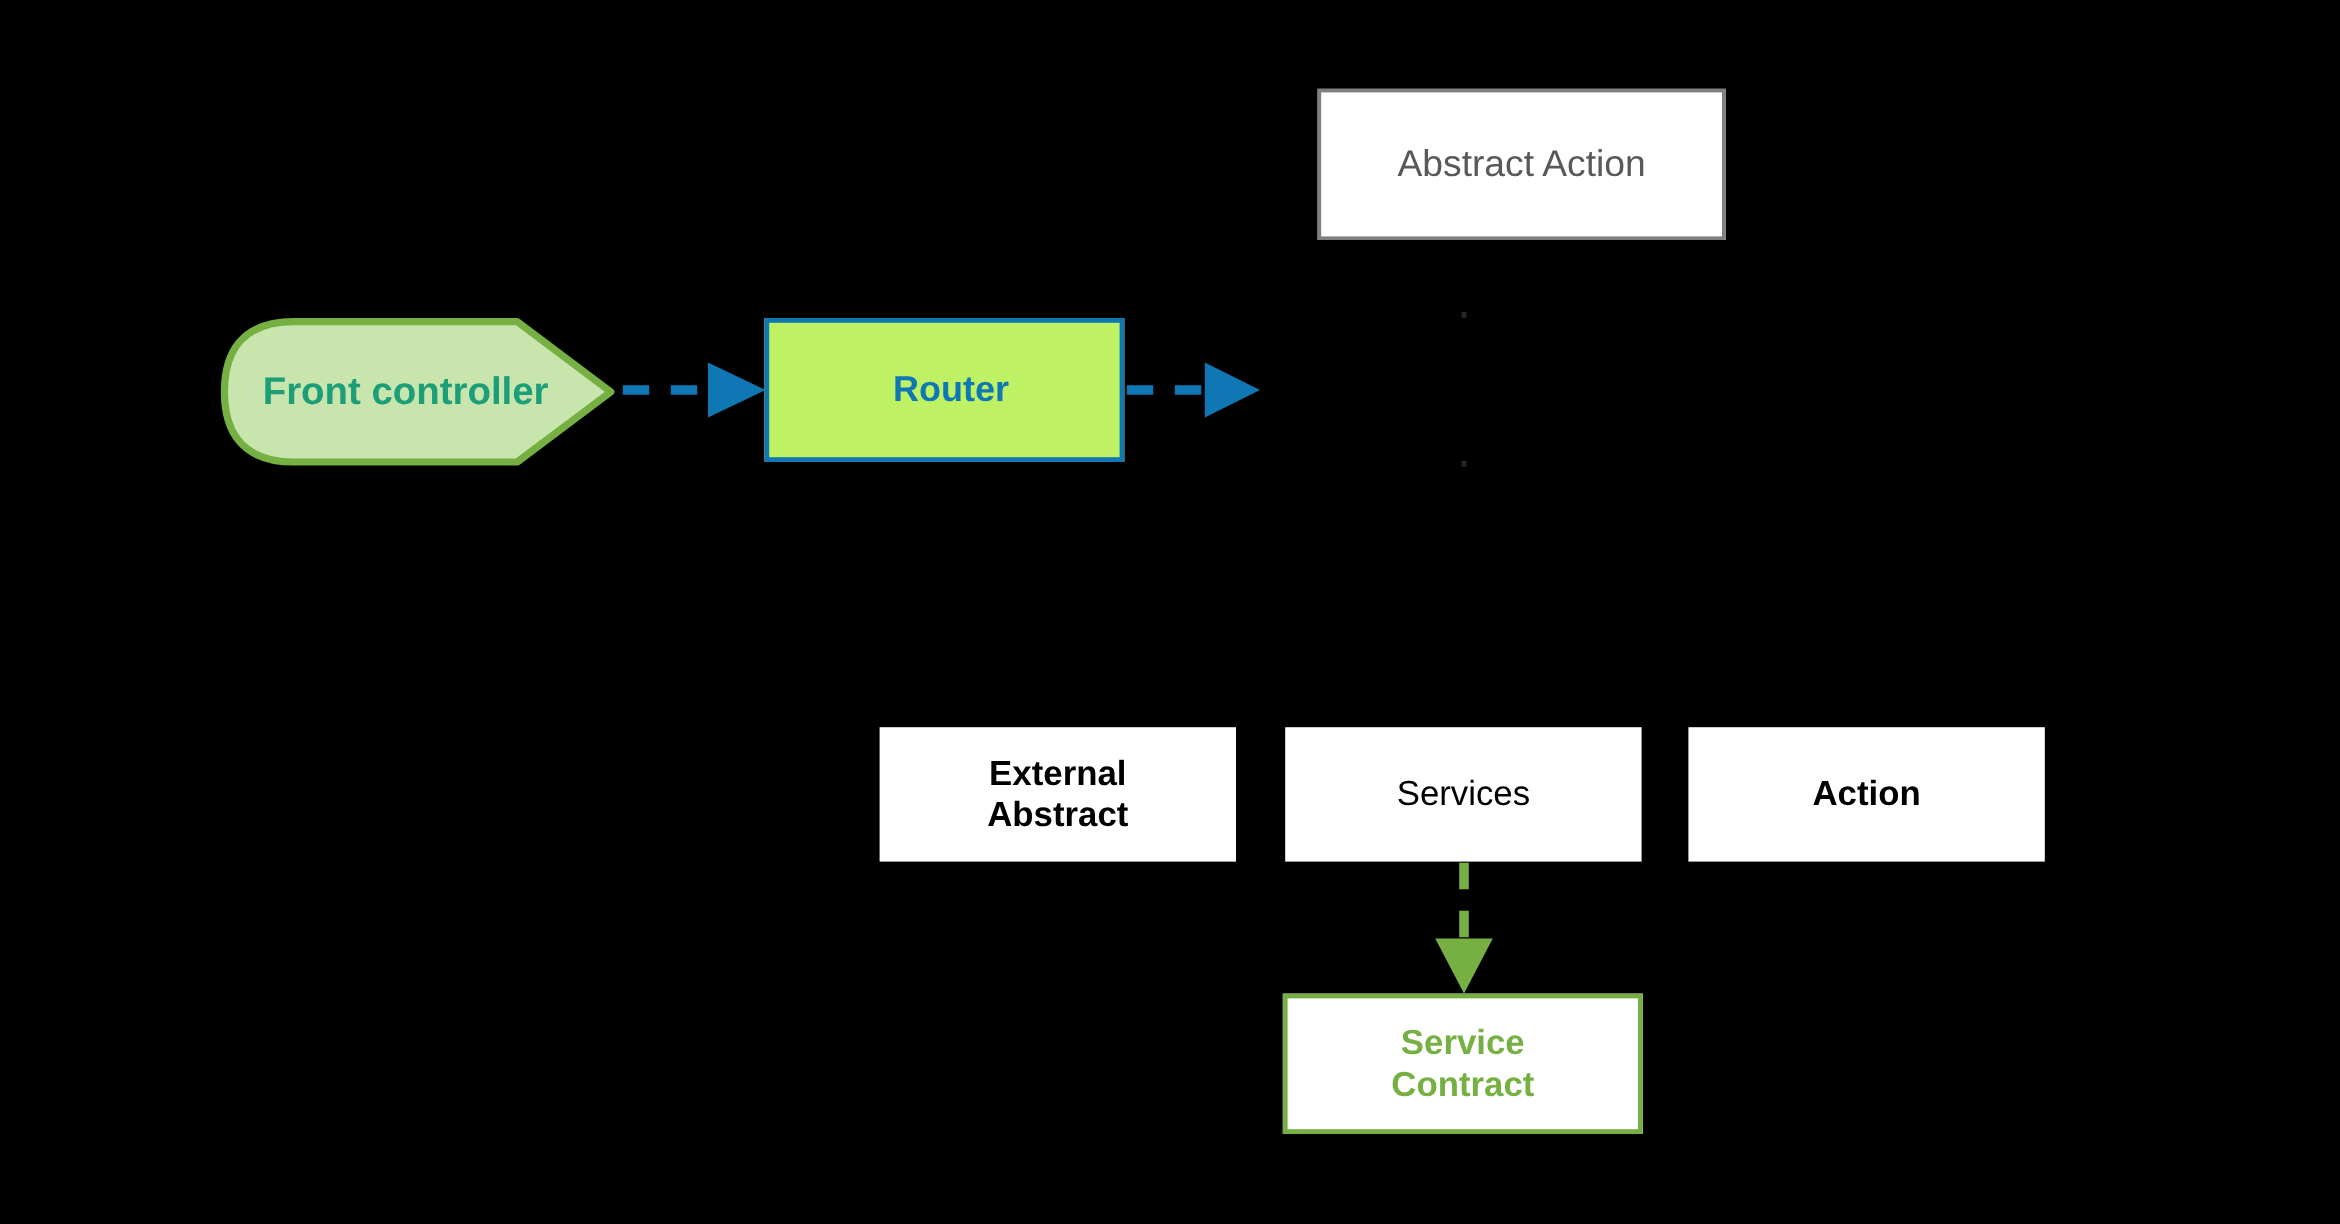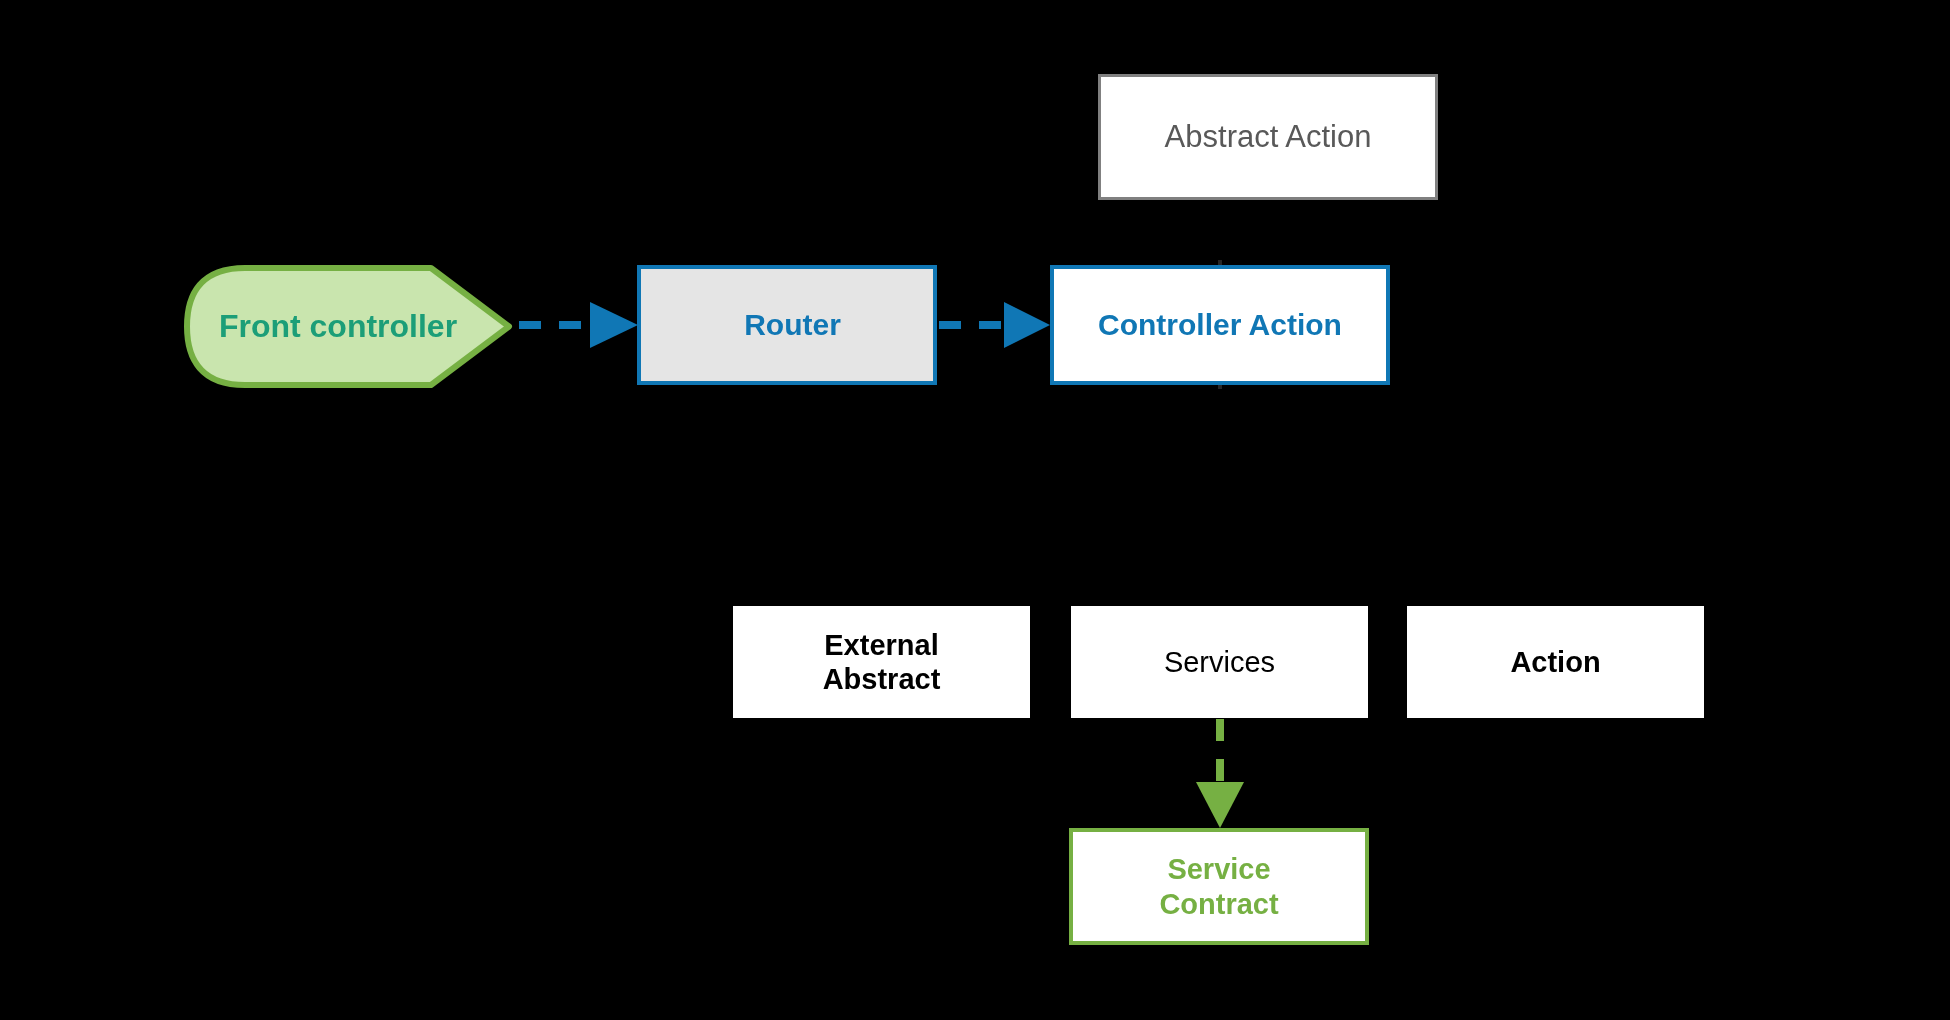--- a/index.html
+++ b/index.html
@@ -69,21 +69,21 @@
     z-index: 2;
     transform: translateX(-10px);
   }
 
   
   #router {
     left: 637px;
     top: 265px;
     width: 300px;
     height: 120px;
-    background: #e5e5e5;
+    background: #bef264;
     border: 4px solid #1077B5;
     color: #1077B5;
     font-size: 30px;
     font-weight: bold;
     padding-left: 11px;
   }
 
   
   #controller-action {
     left: 1050px;
@@ -206,23 +206,20 @@
                C 4 30, 18 4, 62 4
                Z" fill="#C9E5AE" stroke="#76B043" stroke-width="6" stroke-linejoin="round"></path>
     </svg>
     <span class="label">Front controller</span>
   </div>
 
   <div class="node" id="router">
     <span class="label">Router</span>
   </div>
 
-  <div class="node" id="controller-action">
-    <span class="label">Controller Action</span>
-  </div>
 
   <div class="node" id="external-libraries">
     <span class="label">External
 Abstract</span>
   </div>
 
   <div class="node" id="services">
     <span class="label">Services</span>
   </div>
 

